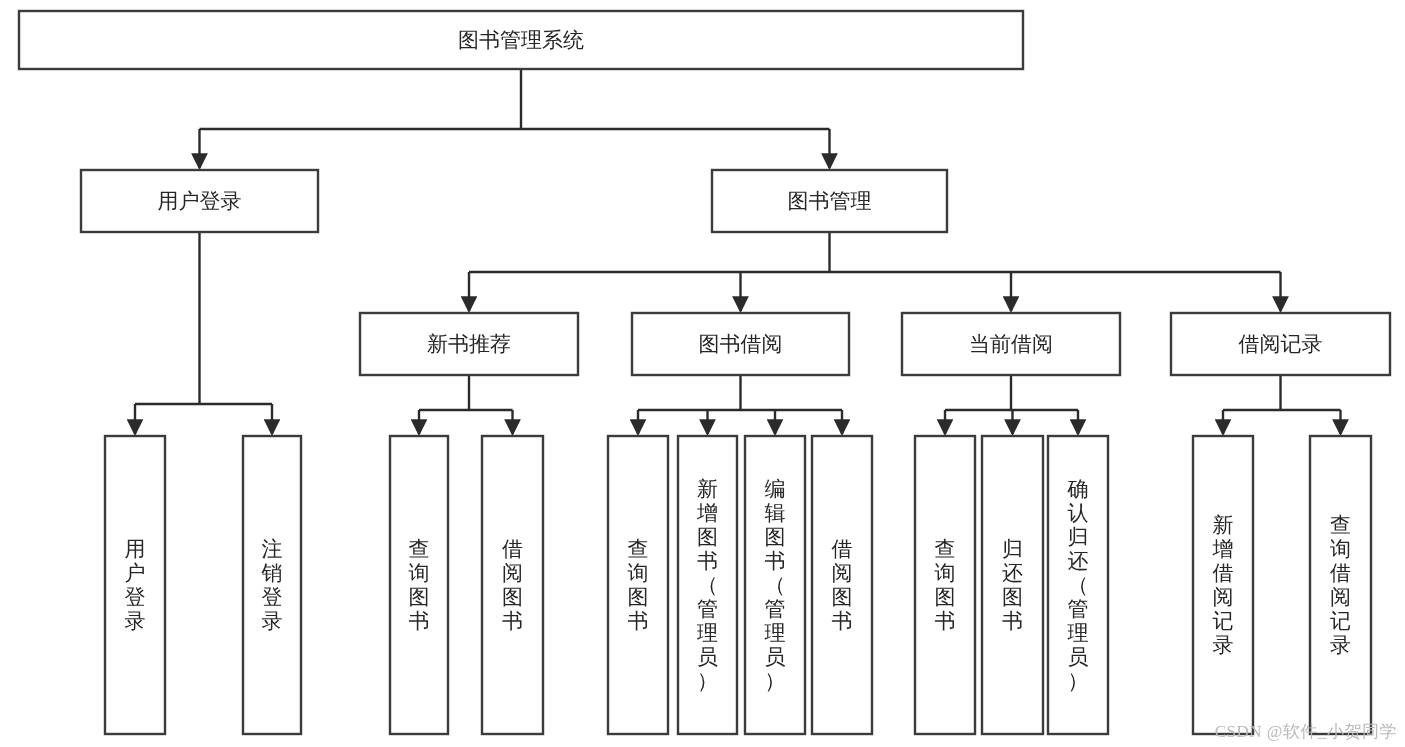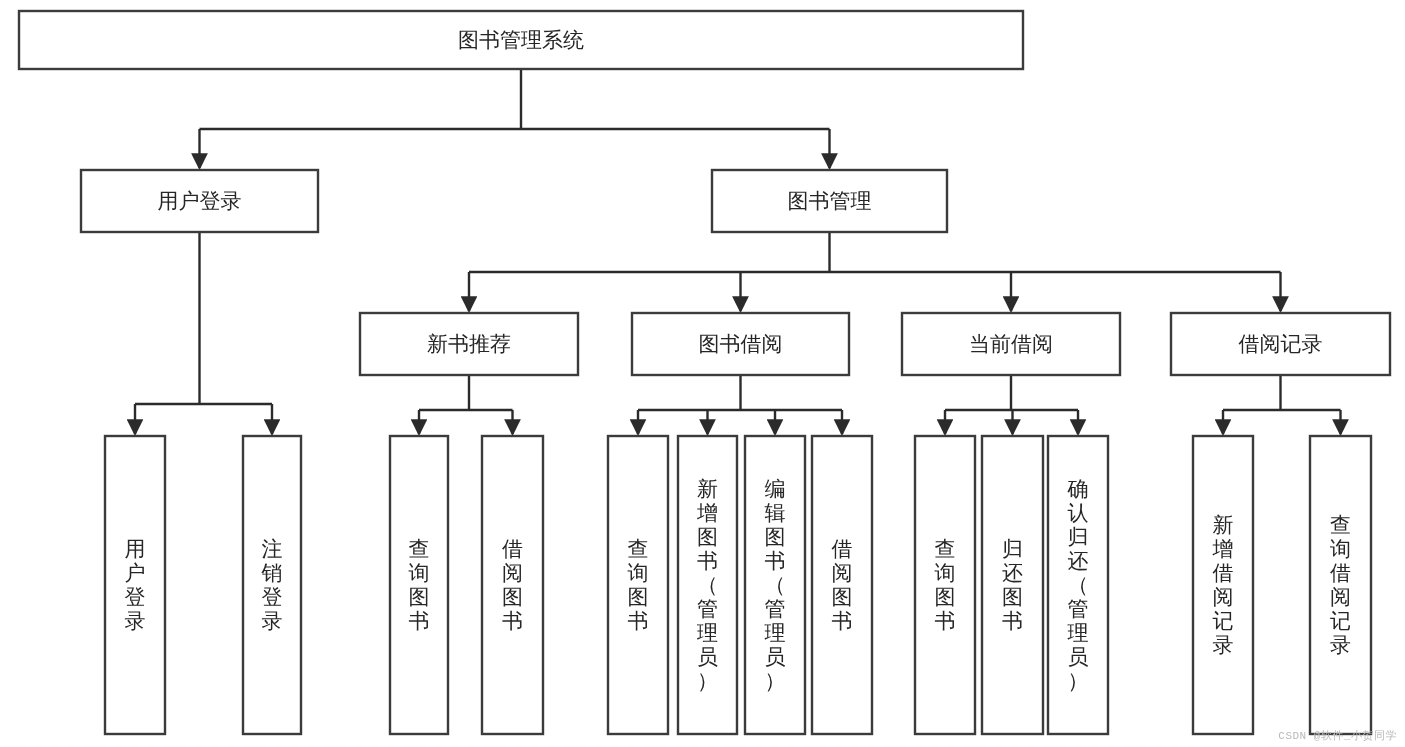--- a/index.html
+++ b/index.html
@@ -31,22 +31,22 @@
     stroke:#2b2b2b;
     stroke-width:2.4;
     fill:none;
     stroke-linecap:butt;
   }
   .arrow-head{fill:#2b2b2b;}
   .watermark{
     position:absolute;
     right:8px;
     bottom:4px;
-    font-family:Liberation Mono, monospace;
-    font-size:11px;
+    font-family:Liberation Serif, serif;
+    font-size:17px;
     color:#b9b9b9;
     letter-spacing:0.5px;
     white-space:nowrap;
     user-select:none;
   }
 </style>
 </head>
 <body>
 
 <svg id="diagram" viewBox="0 0 1405 747" xmlns="http://www.w3.org/2000/svg">

